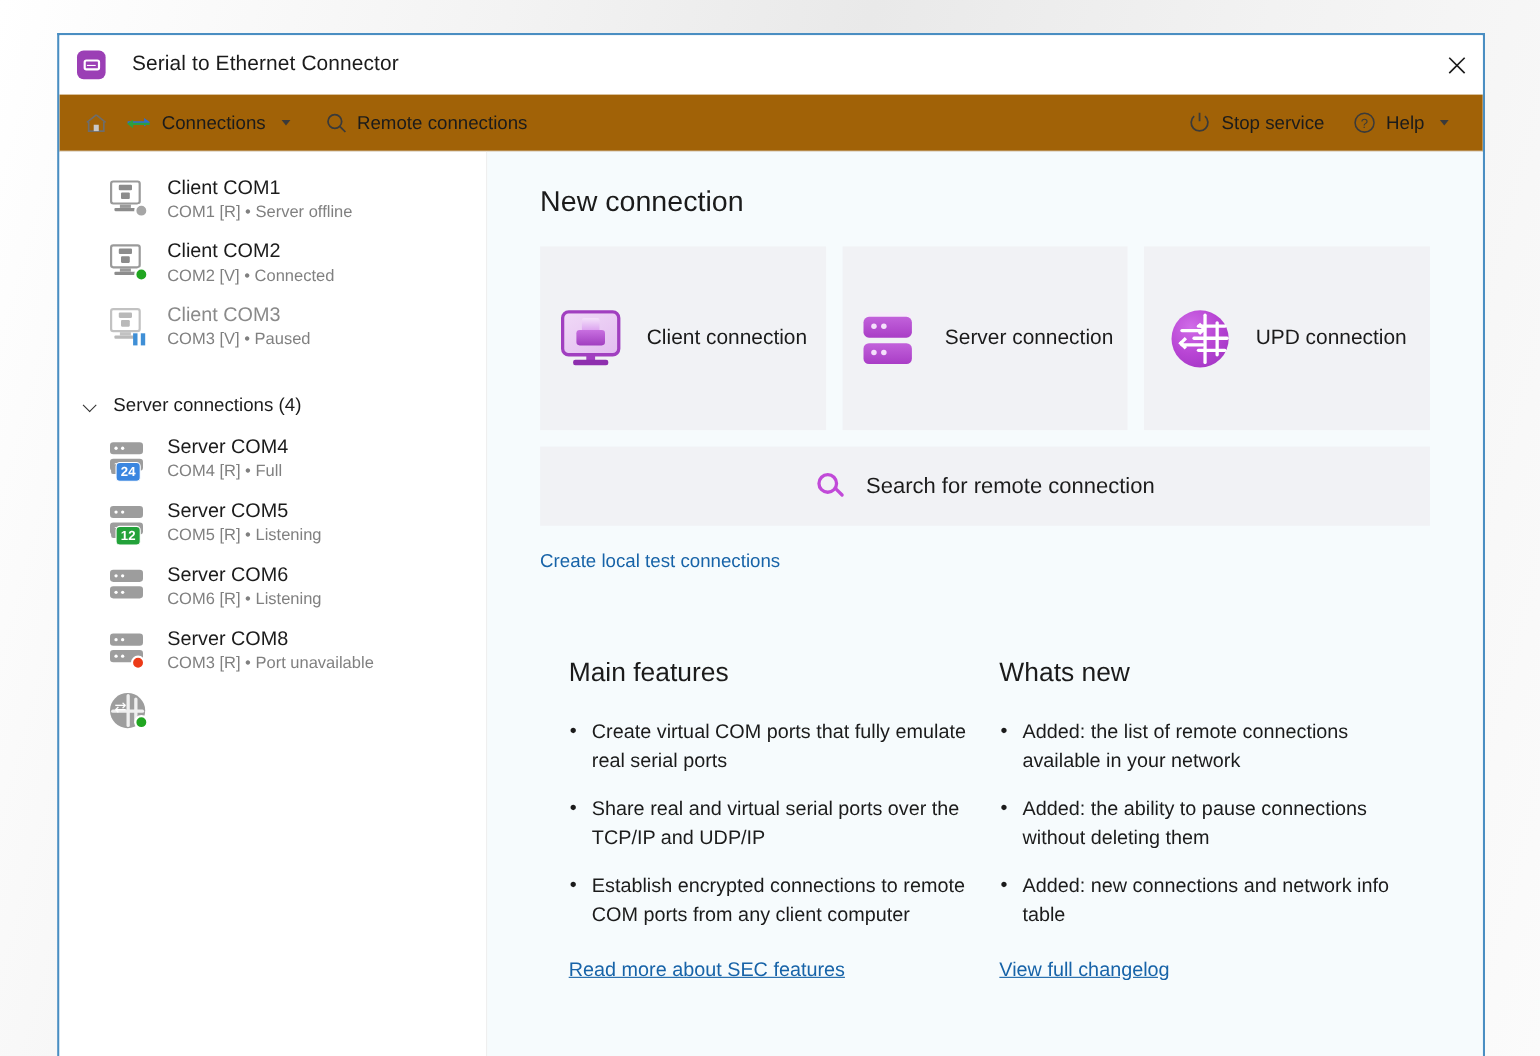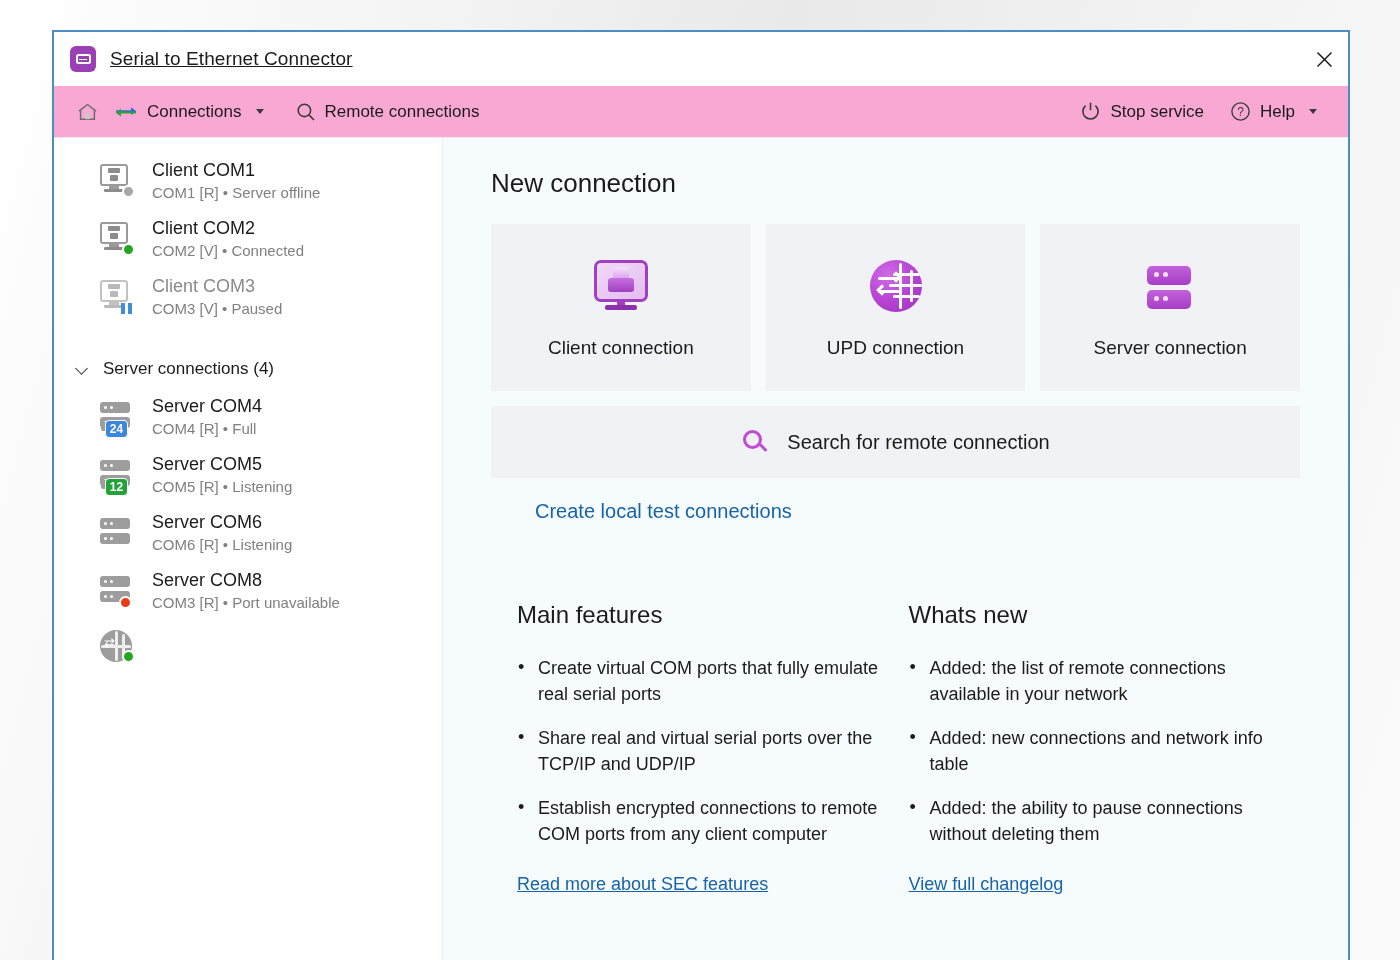--- a/index.html
+++ b/index.html
@@ -42,38 +42,38 @@
     width: 15px; height: 10px;
     border: 2px solid #ffffff; border-radius: 2.5px;
     position: relative;
   }
   .app-icon .glyph::after {
     content: ""; position: absolute;
     left: 1.5px; right: 1.5px; top: 2.5px; height: 1.6px;
     background: #ffffff;
   }
   .app-title {
-    margin-left: 14px;
-    font-size: 19px; color: #1b1b1b; letter-spacing: .1px; text-decoration: underline;
+    margin-left: 24px;
+    font-size: 19px; color: #1b1b1b; letter-spacing: .1px;
   }
   .titlebar-spacer { flex: 1 1 auto; }
   .close-btn {
     width: 48px; height: 54px;
     display: flex; align-items: center; justify-content: center;
     background: transparent; border: none; cursor: pointer;
   }
   .close-btn svg { width: 17px; height: 17px; }
 
   
   .toolbar {
     height: 52px; flex: 0 0 52px;
     display: flex; align-items: center;
     padding: 0 22px 0 16px;
     border-bottom: 1px solid #ebebeb;
-    background: #f9a8d4;
+    background: #a16207;
   }
   .tb-item {
     display: flex; align-items: center; gap: 9px;
     padding: 5px 9px; border-radius: 4px; cursor: pointer;
     font-size: 17px; color: #1b1b1b; white-space: nowrap;
   }
   .tb-item.home { padding: 5px 7px; }
   .caret {
     width: 0; height: 0; margin-left: 5px;
     border-left: 4.5px solid transparent;
@@ -210,21 +210,21 @@
     background: #f6fbfd;
     padding: 30px 48px 0 48px;
     overflow: hidden;
   }
   .main-h1 { font-size: 26px; color: #1b1b1b; font-weight: normal; margin-bottom: 25px; }
 
   .cards { display: flex; gap: 15px; }
   .card {
     flex: 1 1 0; height: 167px;
     background: #f1f2f5;
-    display: flex; flex-direction: column;
+    display: flex; flex-direction: row;
     align-items: center; justify-content: center;
     gap: 22px; cursor: pointer;
   }
   .card-label { font-size: 19px; color: #1b1b1b; }
   .card-ico { width: 58px; height: 58px; position: relative; }
 
   
   .pm-screen {
     position: absolute; left: 2px; top: 3px; width: 54px; height: 42px;
     border: 3px solid #a13fc0; border-radius: 7px;
@@ -287,21 +287,21 @@
     border: 3px solid #c14ad8; border-radius: 50%;
   }
   .search-ico .hand {
     position: absolute; left: 17px; top: 18px; width: 10px; height: 3.2px;
     background: #c14ad8; border-radius: 2px; transform: rotate(45deg);
   }
   .search-label { font-size: 20px; color: #1b1b1b; }
 
   .link {
     display: inline-block; margin-top: 22px;
-    font-size: 20px; color: #1763a8; cursor: pointer; text-decoration: none; margin-left: 44px;
+    font-size: 17px; color: #1763a8; cursor: pointer; text-decoration: none;
   }
 
   
   .info-cols { display: flex; gap: 0; margin-top: 78px; }
   .info-col { flex: 1 1 0; }
   .info-col:first-child { max-width: 430px; margin-left: 26px; }
   .info-h2 { font-size: 24px; font-weight: normal; color: #1b1b1b; margin-bottom: 26px; }
   .info-list { list-style: none; }
   .info-list li {
     position: relative; padding-left: 21px; margin-bottom: 18px;
@@ -549,54 +549,54 @@
 
         <div class="card">
           <span class="card-ico">
             <span class="pm-screen"></span>
               <span class="pm-plug"></span>
               <span class="pm-body"></span>
             <span class="pm-stand"></span>
               <span class="pm-base"></span>
           </span>
           <span class="card-label">Client connection</span>
+        </div>
+
+        <div class="card">
+          <span class="card-ico">
+            <span class="ps-top"></span>
+            <span class="ps-rack r1">
+                <i class="d a"></i>
+                <i class="d b"></i>
+              </span>
+            <span class="ps-rack r2">
+                <i class="d a"></i>
+                <i class="d b"></i>
+              </span>
+          </span>
+          <span class="card-label">Server connection</span>
         </div>
 
         <div class="card">
           <span class="card-ico">
             <span class="pg-ball"></span>
             <span class="pg-l" style="left:32px;top:6px;width:3px;height:46px;border-radius:2px;"></span>
             <span class="pg-l" style="left:43px;top:13px;width:3px;height:32px;border-radius:2px;"></span>
             <span class="pg-l" style="left:22px;top:27px;width:33px;height:3px;"></span>
             <span class="pg-l" style="left:26px;top:16px;width:27px;height:3px;"></span>
             <span class="pg-l" style="left:26px;top:38px;width:27px;height:3px;"></span>
             <span class="pg-arr">
               <span class="row t"></span>
                 <span class="hd t"></span>
               <span class="row b"></span>
                 <span class="hd b"></span>
             </span>
           </span>
           <span class="card-label">UPD connection</span>
         </div>
-
-        <div class="card">
-          <span class="card-ico">
-            <span class="ps-top"></span>
-            <span class="ps-rack r1">
-                <i class="d a"></i>
-                <i class="d b"></i>
-              </span>
-            <span class="ps-rack r2">
-                <i class="d a"></i>
-                <i class="d b"></i>
-              </span>
-          </span>
-          <span class="card-label">Server connection</span>
-        </div>
       </div>
 
       <div class="searchbar">
         <span class="search-ico">
           <span class="ring"></span>
             <span class="hand"></span>
         </span>
         <span class="search-label">Search for remote connection</span>
       </div>
 
@@ -611,21 +611,21 @@
             <li>Share real and virtual serial ports over the TCP/IP and UDP/IP</li>
             <li>Establish encrypted connections to remote COM ports from any client computer</li>
           </ul>
           <a class="info-link">Read more about SEC features</a>
         </div>
 
         <div class="info-col">
           <h2 class="info-h2">Whats new</h2>
           <ul class="info-list">
             <li>Added: the list of remote connections available in your network</li>
+            <li>Added: the ability to pause connections without deleting them</li>
             <li>Added: new connections and network info table</li>
-            <li>Added: the ability to pause connections without deleting them</li>
           </ul>
           <a class="info-link">View full changelog</a>
         </div>
       </div>
     </div>
   </div>
 </div>
 
 </body></html>

